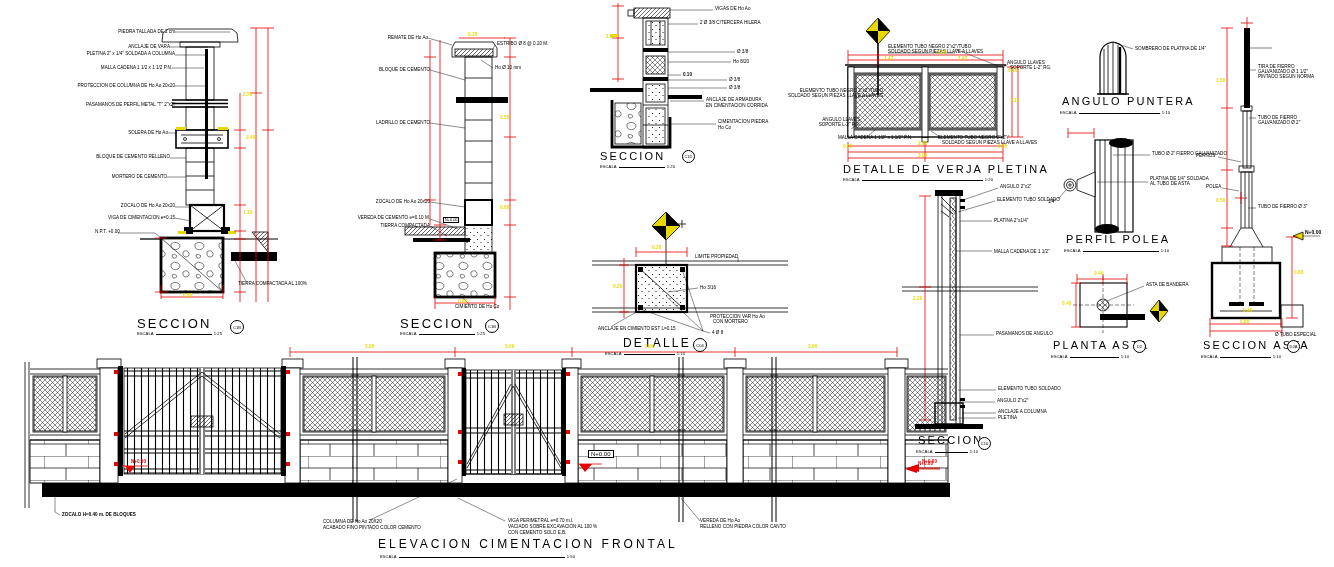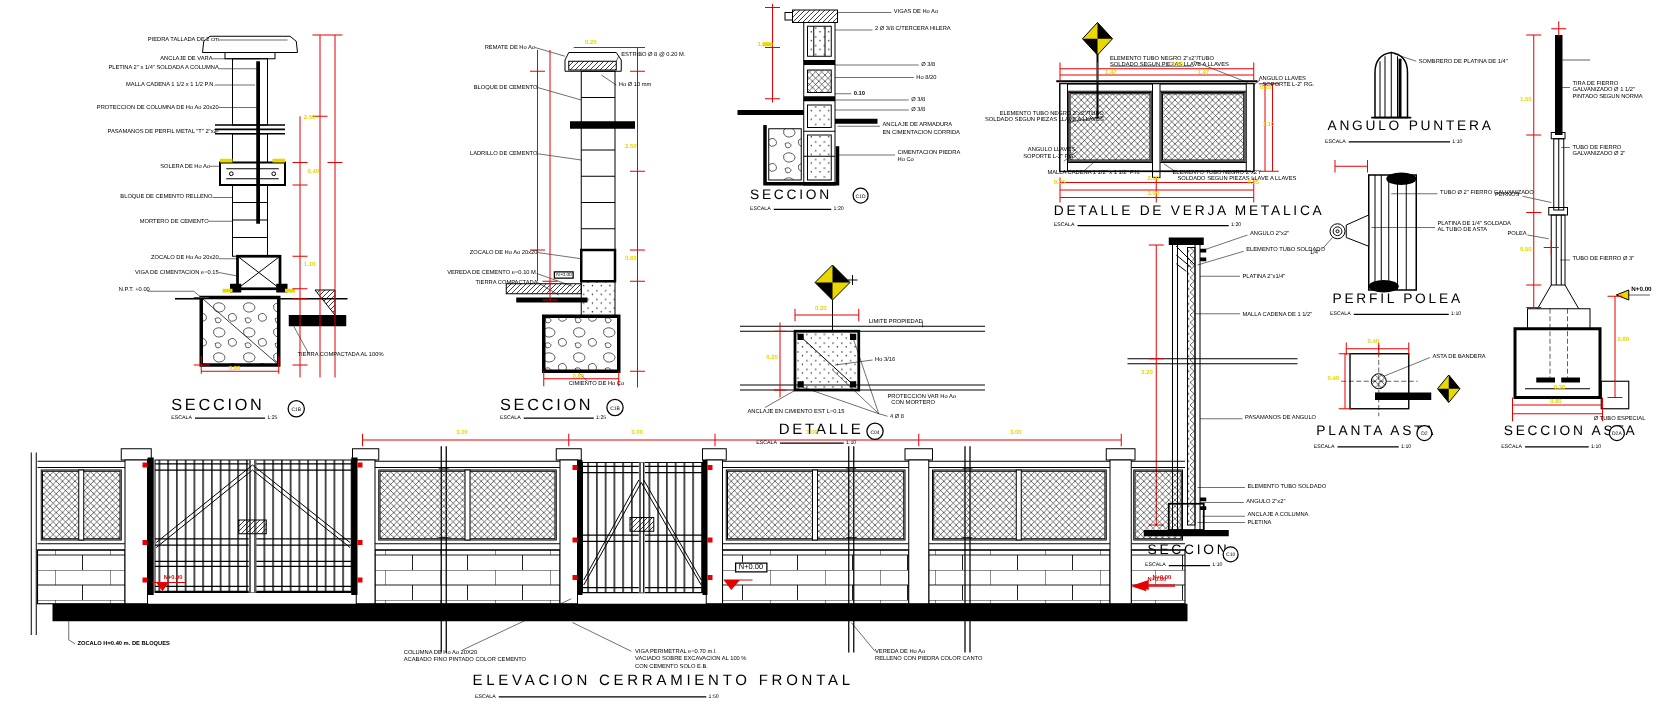--- a/index.html
+++ b/index.html
@@ -490,21 +490,21 @@
 <div class="lbl" style="left:942px;top:140px">SOLDADO SEGUN PIEZAS LLAVE A LLAVES</div>
 <div class="dim" style="left:937px;top:50px">3.00</div>
 <div class="dim" style="left:884px;top:56px">1.47</div>
 <div class="dim" style="left:958px;top:56px">1.47</div>
 <div class="dim" style="left:1008px;top:68px">0.10</div>
 <div class="dim" style="left:1010px;top:98px">1.10</div>
 <div class="dim" style="left:918px;top:141px">2.90</div>
 <div class="dim" style="left:918px;top:153px">3.00</div>
 <div class="dim" style="left:843px;top:144px">0.05</div>
 <div class="dim" style="left:998px;top:144px">0.05</div>
-<div class="ttl" style="left:843px;top:163px;font-size:11px">DETALLE  DE  VERJA  METALICA</div>
+<div class="ttl" style="left:843px;top:163px;font-size:11px">DETALLE  DE  VERJA  PLETINA</div>
 <div class="scl" style="left:843px;top:177px;width:150px">
   <span>ESCALA</span>
       <span class="ln"></span>
       <span>1:20</span>
 </div>
 
 <div class="lbl" style="left:1135px;top:46px">SOMBRERO DE PLATINA DE 1/4"</div>
 <div class="ttl" style="left:1062px;top:95px;font-size:11px">ANGULO  PUNTERA</div>
 <div class="scl" style="left:1060px;top:110px;width:110px">
   <span>ESCALA</span>
@@ -584,20 +584,20 @@
 <div class="lbl" style="left:508px;top:530px">CON CEMENTO SOLO E.B.</div>
 <div class="lbl" style="left:700px;top:518px">VEREDA DE Ho Ao</div>
 <div class="lbl" style="left:700px;top:524px">RELLENO CON PIEDRA COLOR CANTO</div>
 <div class="box" style="left:588px;top:450px">N+0.00</div>
 <div class="redtxt" style="left:131px;top:459px">N+0.00</div>
 <div class="redtxt" style="left:922px;top:459px">N+0.00</div>
 <div class="dim" style="left:365px;top:344px">3.00</div>
 <div class="dim" style="left:505px;top:344px">3.00</div>
 <div class="dim" style="left:645px;top:344px">3.00</div>
 <div class="dim" style="left:808px;top:344px">3.00</div>
-<div class="ttl" style="left:378px;top:537px;font-size:12px;letter-spacing:3px">ELEVACION  CERRAMIENTO  FRONTAL</div>
+<div class="ttl" style="left:378px;top:537px;font-size:12px;letter-spacing:3px">ELEVACION  CIMENTACION  FRONTAL</div>
 <div class="scl" style="left:380px;top:554px;width:195px">
   <span>ESCALA</span>
       <span class="ln"></span>
       <span>1:50</span>
 </div>
 
 </div>
 
 </body></html>

